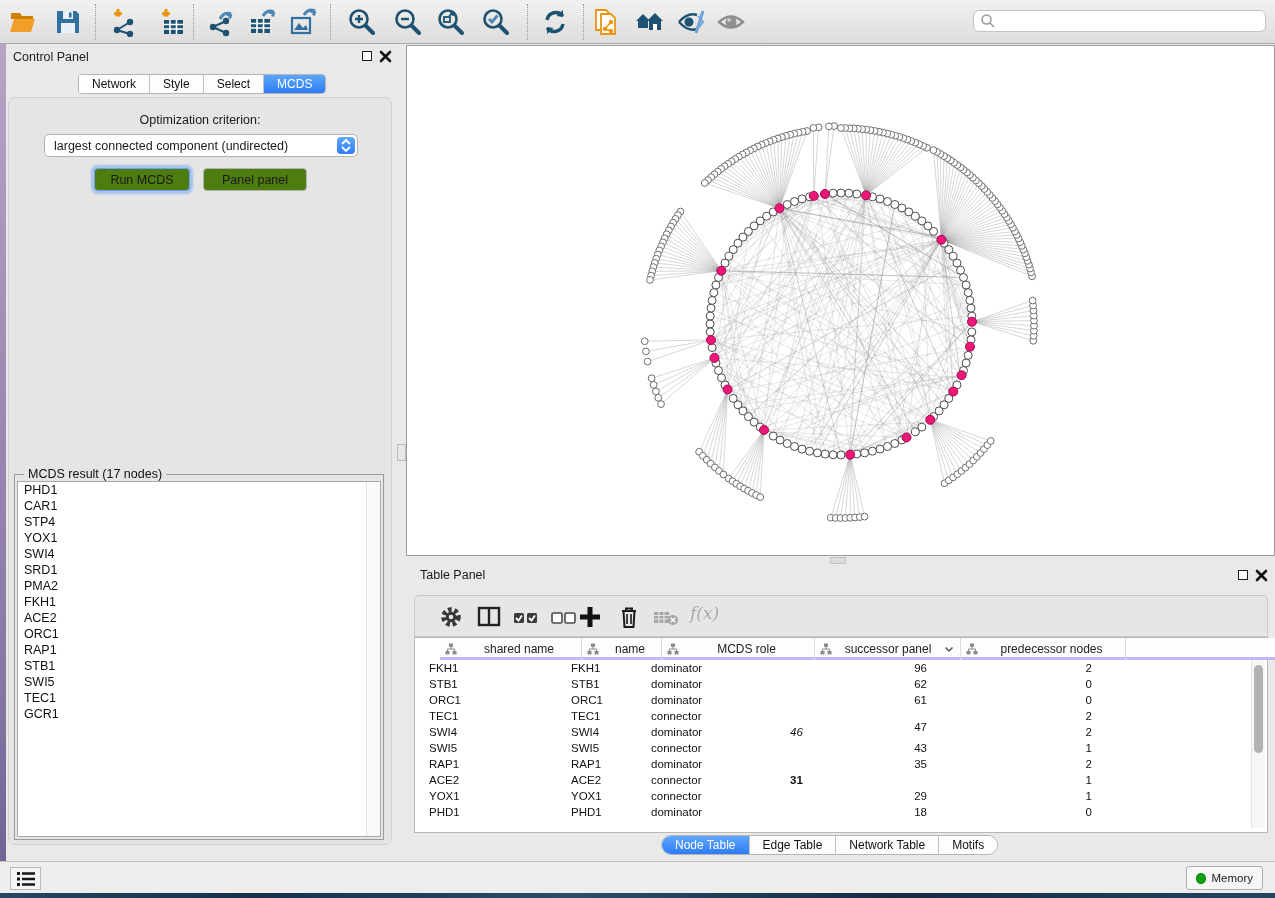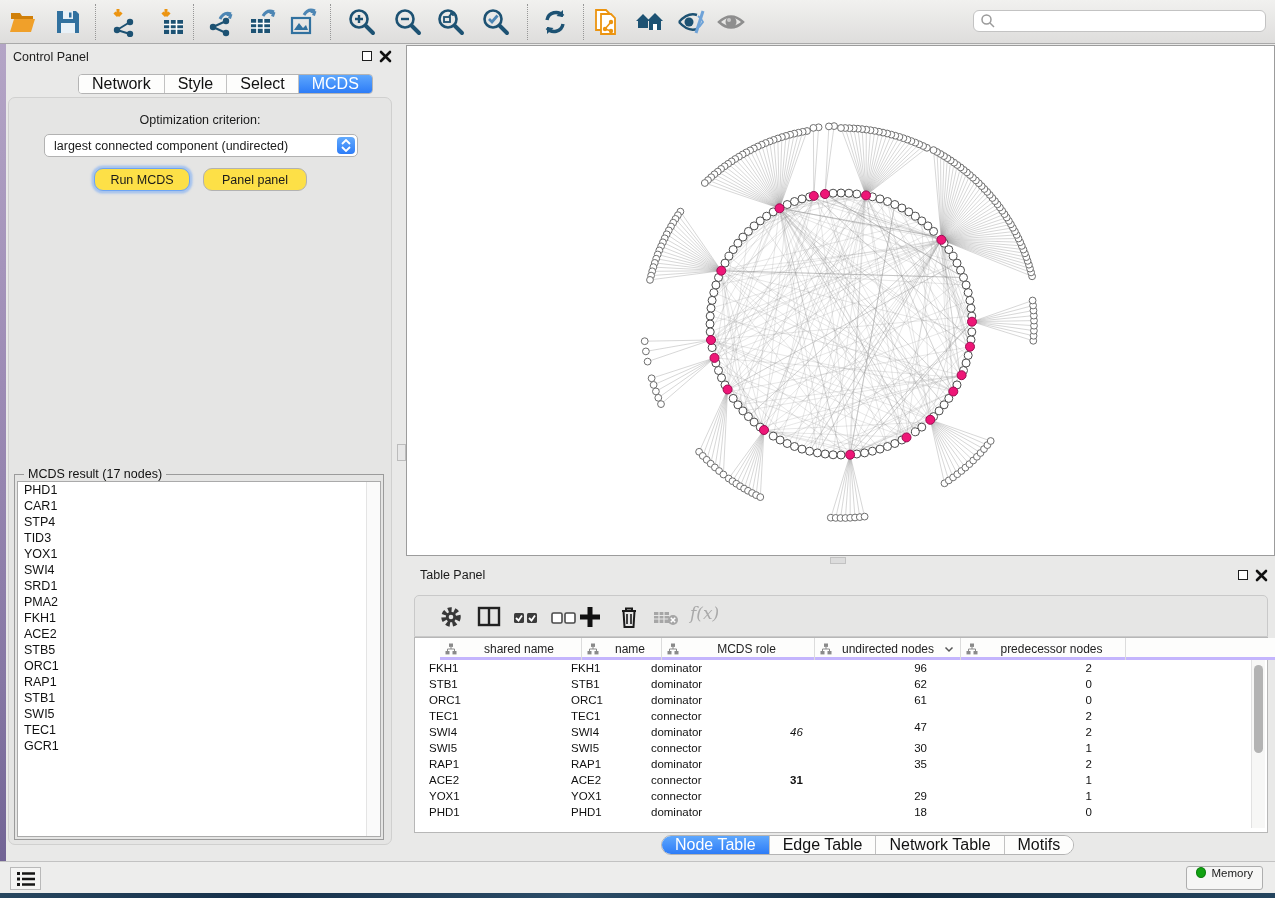--- a/index.html
+++ b/index.html
@@ -21,33 +21,33 @@
   #search-box { left:973px; top:10px; width:293px; height:22px; background:#fff;
     border:1px solid #c3c3c3; border-radius:6px; display:flex; align-items:center; padding-left:6px; }
   #search-box input { border:none; outline:none; flex:1; font-size:12px; font-family:"Liberation Sans",sans-serif; background:transparent; }
 
   
   #cp-title { left:13px; top:50px; font-size:12.5px; color:#1d1d1d; }
   .float-btn { width:10px; height:10px; border:1.7px solid #1d1d1d; display:inline-block; background:#fff; }
   .panel-plate { left:8px; top:97px; width:384px; height:748px; background:#e5e5e4;
     border:1px solid #d0d0cf; border-radius:7px; }
   .seg-ctrl { display:flex; border:1px solid #b4b4b4; border-radius:4px; overflow:hidden; background:#fdfdfc; height:20px; }
-  .seg { font-size:16px; padding:0 13px; display:flex; align-items:center; justify-content:center;
+  .seg { font-size:12px; padding:0 13px; display:flex; align-items:center; justify-content:center;
     border-left:1px solid #c2c2c2; color:#111; background:#fdfdfc; cursor:default; white-space:nowrap; }
   .seg:first-child { border-left:none; }
   .seg.active { background:linear-gradient(180deg,#5ea7fd,#2d7cf7); color:#fff; }
   #cp-tabs { left:78px; top:74px; }
   #opt-label { left:0; top:113px; width:400px; text-align:center; font-size:12.5px; }
   #criterion-select { left:44px; top:134px; width:314px; height:23px; background:#fff;
     border:1px solid #b2b2b2; border-radius:5px; display:flex; align-items:center;
     font-size:12.5px; padding-left:9px; }
   #criterion-stepper { position:absolute; right:2px; top:2px; width:18px; height:17px; border-radius:4px;
     background:linear-gradient(180deg,#62aafd,#2d7cf7); display:flex; flex-direction:column;
     align-items:center; justify-content:center; gap:1px; }
-  .btn { background:#fde047; border:1px solid #b2b2b2; border-radius:9px; font-size:12.5px;
+  .btn { background:#4d7c0f; border:1px solid #b2b2b2; border-radius:4px; font-size:12.5px;
     display:flex; align-items:center; justify-content:center; font-family:"Liberation Sans",sans-serif; }
   #run-mcds { left:94px; top:168px; width:96px; height:23px;
     border-color:#6ea4f3; box-shadow:0 0 2px 2.5px rgba(115,168,246,.55); }
   #close-panel { left:203px; top:168px; width:104px; height:23px; }
   #mcds-frame { left:14px; top:474px; width:370px; height:366px; border:1px solid #9b9b9b; }
   #mcds-frame-title { position:absolute; left:9px; top:-8px; background:#e5e5e4; padding:0 4px;
     font-size:12.5px; color:#111; white-space:nowrap; }
   #mcds-list { position:absolute; left:2px; top:6px; width:364px; height:356px; background:#fff;
     border:1px solid #aaa; overflow:hidden; }
   #mcds-list .item { font-size:12.5px; line-height:16px; padding-left:6px; color:#111; }
@@ -80,21 +80,21 @@
   .rcell { overflow:hidden; white-space:nowrap; }
   #nt-scroll { left:1251px; top:660px; width:14px; height:168px; background:#f7f7f6; border-left:1px solid #e2e2e2; }
   #nt-thumb { position:absolute; left:2px; top:5px; width:9px; height:88px; background:#b3b3b3; border-radius:5px; }
   #tp-tabs { left:661px; top:835px;border-radius:10px; }
 
   
   #status-bar { left:0; top:861px; width:1275px; height:32px; background:#ededec; border-top:1px solid #c2c2c2; }
   #task-btn { position:absolute; left:10px; top:5px; width:31px; height:23px; background:#f4f4f3;
     border:1px solid #b9b9b9; display:flex; align-items:center; justify-content:center; }
   #memory-btn { position:absolute; right:12px; top:4px; height:24px; background:#f6f6f5;
-    border:1px solid #aeaeae; border-radius:3px; display:flex; gap:5px;
+    border:1px solid #aeaeae; border-radius:3px; display:flex; align-items:center; gap:5px;
     padding:0 9px; font-size:11.5px; }
   #memory-dot { width:10px; height:11px; border-radius:50%; background:#12a312; border:1px solid #0b7d0b; }
 </style>
 </head>
 <body>
 
 <div class="abs" id="wallpaper-left"></div>
 <div class="abs" id="wallpaper-bottom"></div>
 
 <div class="abs" id="toolbar">
@@ -264,28 +264,26 @@
 <div class="abs btn" id="run-mcds">Run MCDS</div>
 <div class="abs btn" id="close-panel">Panel panel</div>
 
 <div class="abs" id="mcds-frame">
   <span id="mcds-frame-title">MCDS result (17 nodes)</span>
   <div id="mcds-list">
 
   <div class="item">PHD1</div>
       <div class="item">CAR1</div>
       <div class="item">STP4</div>
-      <div class="item">TID3</div>
       <div class="item">YOX1</div>
       <div class="item">SWI4</div>
       <div class="item">SRD1</div>
       <div class="item">PMA2</div>
       <div class="item">FKH1</div>
       <div class="item">ACE2</div>
-      <div class="item">STB5</div>
       <div class="item">ORC1</div>
       <div class="item">RAP1</div>
       <div class="item">STB1</div>
       <div class="item">SWI5</div>
       <div class="item">TEC1</div>
       <div class="item">GCR1</div>
       <div id="mcds-scroll"></div>
     </div>
 </div>
 
@@ -1051,21 +1049,21 @@
         </svg>
         <span class="lbl">MCDS role</span>
       </div>
       <div class="hcell" style="width: 146px;">
         <svg width="12" height="12" viewBox="0 0 12 12" class="tree-ic">
           <rect x="4" y="0.5" width="4" height="3.4" fill="#8a8a8a"></rect>
           <rect x="0.5" y="8" width="4" height="3.4" fill="#8a8a8a"></rect>
           <rect x="7.5" y="8" width="4" height="3.4" fill="#8a8a8a"></rect>
           <path d="M6 4 V6 M2.5 8 V6 H9.5 V8" stroke="#8a8a8a" fill="none" stroke-width="1"></path>
         </svg>
-        <span class="lbl">undirected nodes</span>
+        <span class="lbl">successor panel</span>
         <svg width="10" height="7" viewBox="0 0 10 7" style="margin-right: 6px;">
           <path d="M1.5 1.5 L5 5 L8.5 1.5" stroke="#555" stroke-width="1.5" fill="none"></path>
         </svg>
       </div>
       <div class="hcell" style="width: 165px;">
         <svg width="12" height="12" viewBox="0 0 12 12" class="tree-ic">
           <rect x="4" y="0.5" width="4" height="3.4" fill="#8a8a8a"></rect>
           <rect x="0.5" y="8" width="4" height="3.4" fill="#8a8a8a"></rect>
           <rect x="7.5" y="8" width="4" height="3.4" fill="#8a8a8a"></rect>
           <path d="M6 4 V6 M2.5 8 V6 H9.5 V8" stroke="#8a8a8a" fill="none" stroke-width="1"></path>
@@ -1106,21 +1104,21 @@
         <div class="rcell" style="width: 142px; text-align: left; padding: 0px 0px 0px 14px;">SWI4</div>
         <div class="rcell" style="width: 80px; text-align: left; padding: 0px 0px 0px 14px;">SWI4</div>
         <div class="rcell" style="width: 153px; text-align: left; padding: 0px 0px 0px 14px;">dominator</div>
         <div class="rcell" style="width: 146px; padding: 0px 9px 0px 0px; font-style: italic;">46</div>
         <div class="rcell" style="width: 165px; text-align: right; padding: 0px 9px 0px 0px;">2</div>
       </div>
       <div class="rowline">
         <div class="rcell" style="width: 142px; text-align: left; padding: 0px 0px 0px 14px;">SWI5</div>
         <div class="rcell" style="width: 80px; text-align: left; padding: 0px 0px 0px 14px;">SWI5</div>
         <div class="rcell" style="width: 153px; text-align: left; padding: 0px 0px 0px 14px;">connector</div>
-        <div class="rcell" style="width: 146px; text-align: right; padding: 0px 9px 0px 0px;">30</div>
+        <div class="rcell" style="width: 146px; text-align: right; padding: 0px 9px 0px 0px;">43</div>
         <div class="rcell" style="width: 165px; text-align: right; padding: 0px 9px 0px 0px;">1</div>
       </div>
       <div class="rowline">
         <div class="rcell" style="width: 142px; text-align: left; padding: 0px 0px 0px 14px;">RAP1</div>
         <div class="rcell" style="width: 80px; text-align: left; padding: 0px 0px 0px 14px;">RAP1</div>
         <div class="rcell" style="width: 153px; text-align: left; padding: 0px 0px 0px 14px;">dominator</div>
         <div class="rcell" style="width: 146px; text-align: right; padding: 0px 9px 0px 0px;">35</div>
         <div class="rcell" style="width: 165px; text-align: right; padding: 0px 9px 0px 0px;">2</div>
       </div>
       <div class="rowline">

